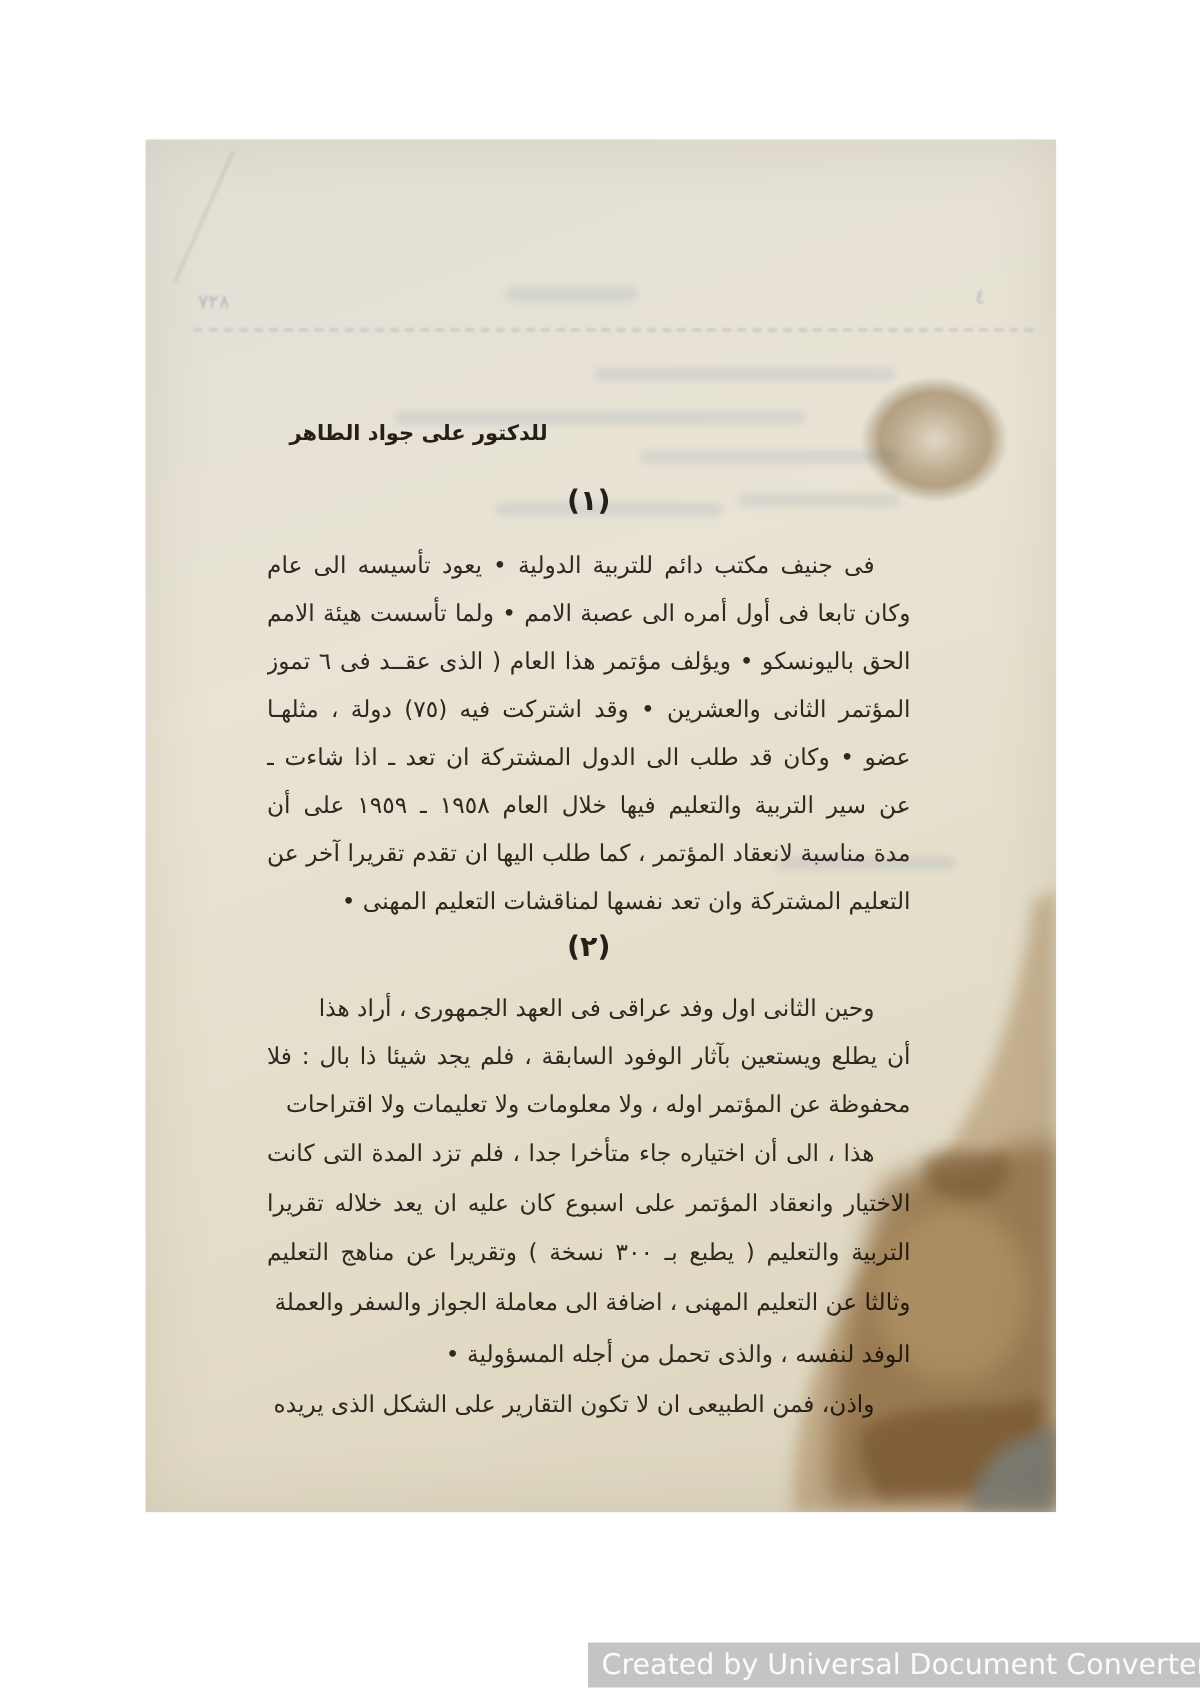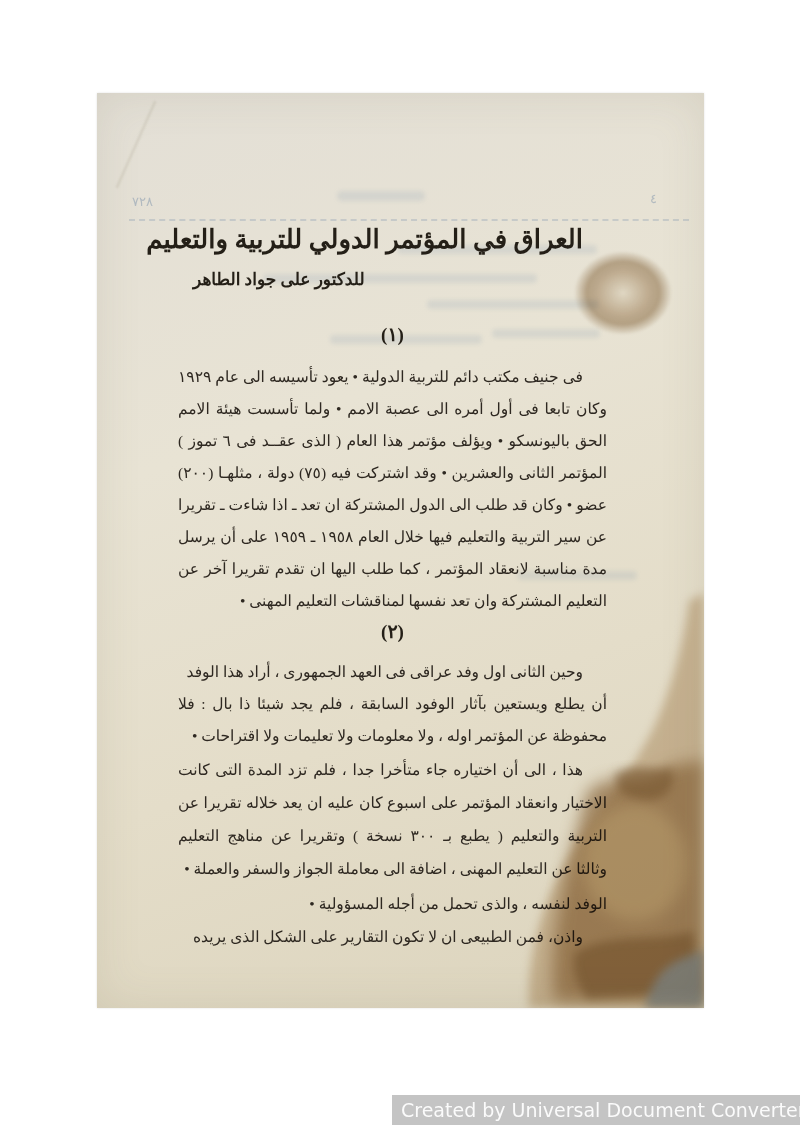--- a/index.html
+++ b/index.html
@@ -9,21 +9,20 @@
     font-family:"DejaVu Sans",sans-serif;
   }
   .stage{position:absolute;inset:0;}
 
   
   .page{
     position:absolute;left:97px;top:93px;width:607px;height:915px;
     background:linear-gradient(160deg,#e3dfd6 0%,#e8e3d4 35%,#e4ddc9 65%,#dcd4bd 100%);
     box-shadow:inset 0 0 45px rgba(120,110,88,.14), 0 0 2px rgba(0,0,0,.12);
     direction:rtl;
-    font-family:Liberation Serif, serif;
   }
   .crease{
     position:absolute;left:38px;top:4px;width:2px;height:95px;
     background:rgba(120,110,90,.18);transform:rotate(24deg);filter:blur(1px);
   }
 
   
   .ghost{position:absolute;color:rgba(100,128,160,.40);filter:blur(.7px);font-size:13px;direction:rtl;}
   .ghost-left{left:35px;top:101px;}
   .ghost-right{left:553px;top:98px;}
@@ -40,21 +39,21 @@
   .sm6{left:300px;top:152px;width:200px;}
   .sm7{left:420px;top:478px;width:120px;}
 
   
   .title{
     position:absolute;left:61px;top:131px;width:425px;text-align:center;
     font-weight:bold;font-size:26px;color:#241f17;letter-spacing:0;
     white-space:nowrap;
   }
   .byline{
-    position:absolute;left:96px;top:176px;font-weight:bold;font-size:17px;color:#241f17;
+    position:absolute;left:96px;top:188px;font-weight:bold;font-size:14px;color:#241f17;
     white-space:nowrap;
   }
   .marker{
     position:absolute;left:81px;width:429px;text-align:center;
     font-weight:bold;font-size:19px;color:#241f17;
   }
   .marker-1{top:230px;}
   .marker-2{top:527px;}
 
   .para{position:absolute;left:81px;width:429px;color:#2e2821;font-size:15.5px;}
@@ -108,21 +107,20 @@
     <div class="smudge sm1"></div>
     <div class="ghost ghost-right">٤</div>
     <div class="dashline"></div>
     <div class="smudge sm6"></div>
     <div class="smudge sm2"></div>
     <div class="smudge sm3"></div>
     <div class="smudge sm4"></div>
     <div class="smudge sm5"></div>
     <div class="smudge sm7"></div>
 
-    <div class="title">العراق في المؤتمر الدولي للتربية والتعليم</div>
     <div class="byline">للدكتور على جواد الطاهر</div>
 
     <div class="marker marker-1">(١)</div>
 
     <div class="para p1">
       <div class="line first">فى جنيف مكتب دائم للتربية الدولية • يعود تأسيسه الى عام ١٩٢٩ •</div>
       <div class="line">وكان تابعا فى أول أمره الى عصبة الامم • ولما تأسست هيئة الامم المتحدة</div>
       <div class="line">الحق باليونسكو • ويؤلف مؤتمر هذا العام ( الذى عقــد فى ٦ تموز )</div>
       <div class="line">المؤتمر الثانى والعشرين • وقد اشتركت فيه (٧٥) دولة ، مثلهـا (٢٠٠)</div>
       <div class="line">عضو • وكان قد طلب الى الدول المشتركة ان تعد ـ اذا شاءت ـ تقريرا</div>

